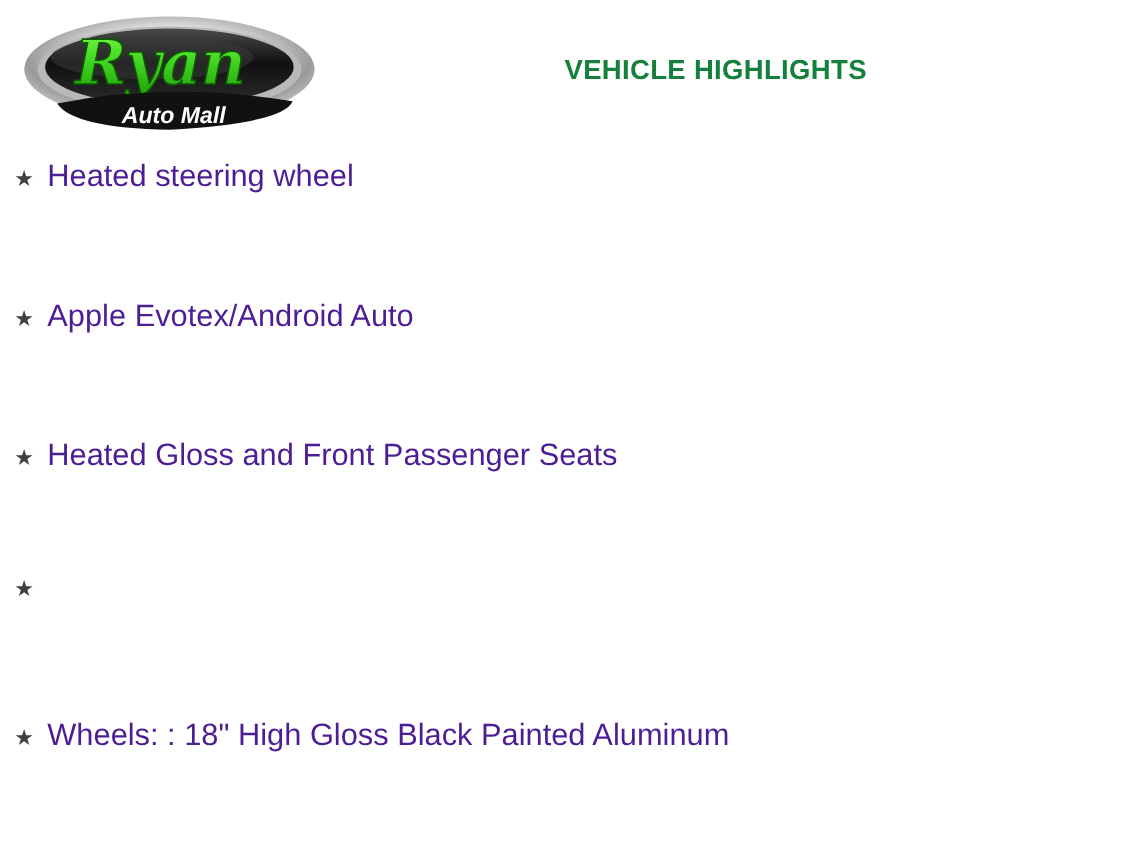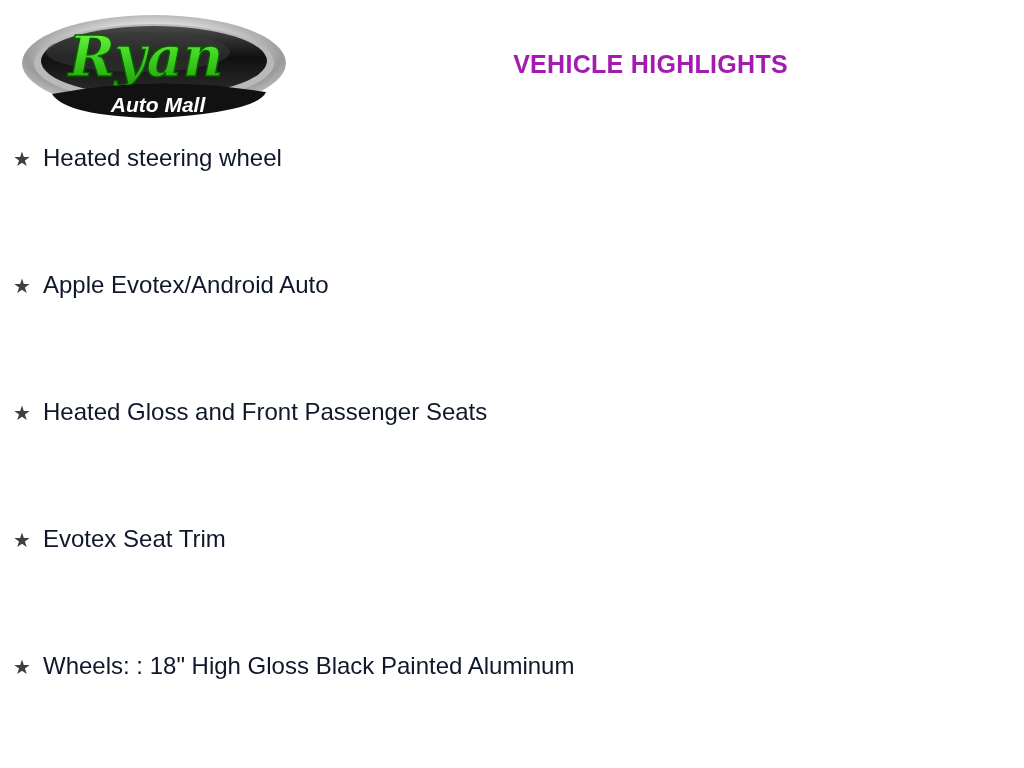--- a/index.html
+++ b/index.html
@@ -34,21 +34,21 @@
   }
   .logo svg {
     display: block;
   }
   .header-title {
     position: absolute;
     right: 36px;
     top: 50px;
     font-size: 25px;
     font-weight: bold;
-    color: #a21caf;
+    color: #15803d;
     letter-spacing: 0.3px;
     white-space: nowrap;
     text-align: right;
   }
 
   
   .highlights {
     position: absolute;
     left: 0;
     top: 145px;
@@ -63,22 +63,22 @@
     width: 30px;
     margin-left: 13px;
     flex: 0 0 auto;
     font-size: 20px;
     line-height: 1;
     color: #3f3f3f;
     text-align: left;
   }
   .highlight-text {
     flex: 1 1 auto;
-    font-size: 24px;
-    color: #0f172a;
+    font-size: 28px;
+    color: #4c1d95;
     line-height: 1.1;
     white-space: nowrap;
   }
 </style>
 </head>
 <body>
 
 <div class="page">
 
   <div class="header">
@@ -131,21 +131,20 @@
       <span class="highlight-text">Apple Evotex/Android Auto</span>
     </div>
 
     <div class="highlight-row">
       <span class="star-icon">★</span>
       <span class="highlight-text">Heated Gloss and Front Passenger Seats</span>
     </div>
 
     <div class="highlight-row">
       <span class="star-icon">★</span>
-      <span class="highlight-text">Evotex Seat Trim</span>
     </div>
 
     <div class="highlight-row">
       <span class="star-icon">★</span>
       <span class="highlight-text">Wheels: : 18" High Gloss Black Painted Aluminum</span>
     </div>
 
   </div>
 </div>
 

